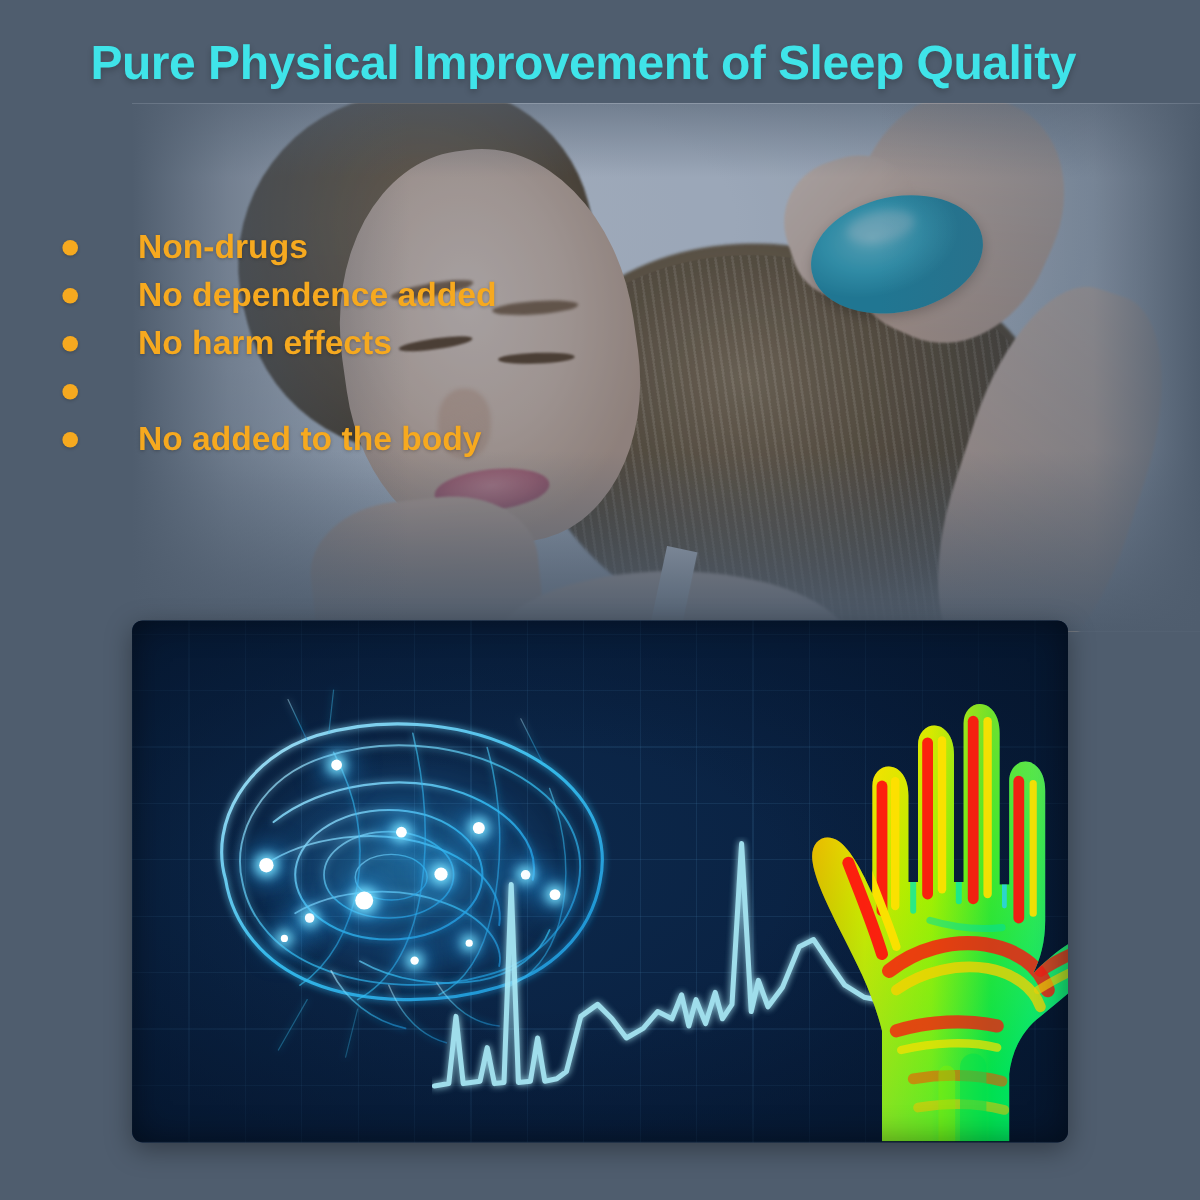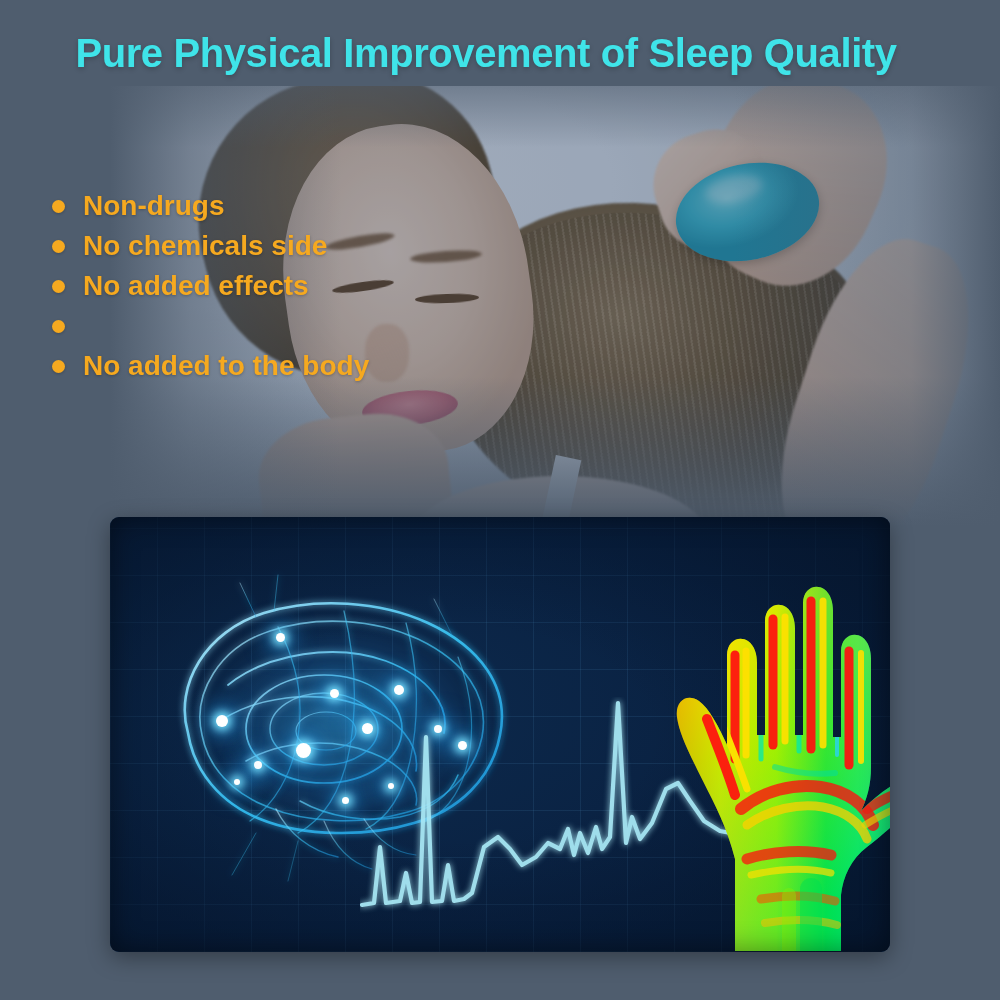--- a/index.html
+++ b/index.html
@@ -68,21 +68,21 @@
       linear-gradient(270deg,#4f5d6e 0%,rgba(79,93,110,.35) 10%,rgba(79,93,110,0) 30%),
       linear-gradient(180deg,rgba(79,93,110,.55) 0%,rgba(79,93,110,0) 14%,rgba(79,93,110,0) 66%,#4f5d6e 100%);}
 
   
   .title{position:absolute;left:0;top:31px;width:884px;text-align:center;
     font-size:40px;font-weight:bold;letter-spacing:-.4px;color:#3fe4e9;
     text-shadow:0 2px 5px rgba(0,0,0,.22);white-space:nowrap;margin-left:44px;}
 
   
   .bullets{position:absolute;left:52px;top:186px;}
-  .bline{display:flex;align-items:center;height:40px;}
+  .bline{display:flex;align-items:center;height:40px;gap:32px;}
   .dot{width:13px;height:13px;border-radius:50%;background:#f6a91f;margin-right:18px;flex:0 0 auto;
     box-shadow:0 1px 3px rgba(0,0,0,.2);}
   .btxt{font-size:28px;font-weight:bold;color:#f6a91f;white-space:nowrap;
     text-shadow:0 1px 3px rgba(0,0,0,.25);}
 
   
   .panel{position:absolute;left:110px;top:517px;width:780px;height:435px;border-radius:9px;
     background:radial-gradient(130% 120% at 30% 45%,#0d2a4d 0%,#092040 45%,#05152c 100%);
     overflow:hidden;box-shadow:0 6px 22px rgba(0,0,0,.35);}
   .grid{position:absolute;inset:0;
@@ -135,25 +135,25 @@
 
   <div class="title">Pure Physical Improvement of Sleep Quality</div>
 
   <div class="bullets">
     <div class="bline">
       <span class="dot"></span>
       <span class="btxt">Non-drugs</span>
     </div>
     <div class="bline">
       <span class="dot"></span>
-      <span class="btxt">No chemicals side</span>
-    </div>
-    <div class="bline">
-      <span class="dot"></span>
-      <span class="btxt">No added effects</span>
+      <span class="btxt">No dependence added</span>
+    </div>
+    <div class="bline">
+      <span class="dot"></span>
+      <span class="btxt">No harm effects</span>
     </div>
     <div class="bline">
       <span class="dot"></span>
     </div>
     <div class="bline">
       <span class="dot"></span>
       <span class="btxt">No added to the body</span>
     </div>
   </div>
 

